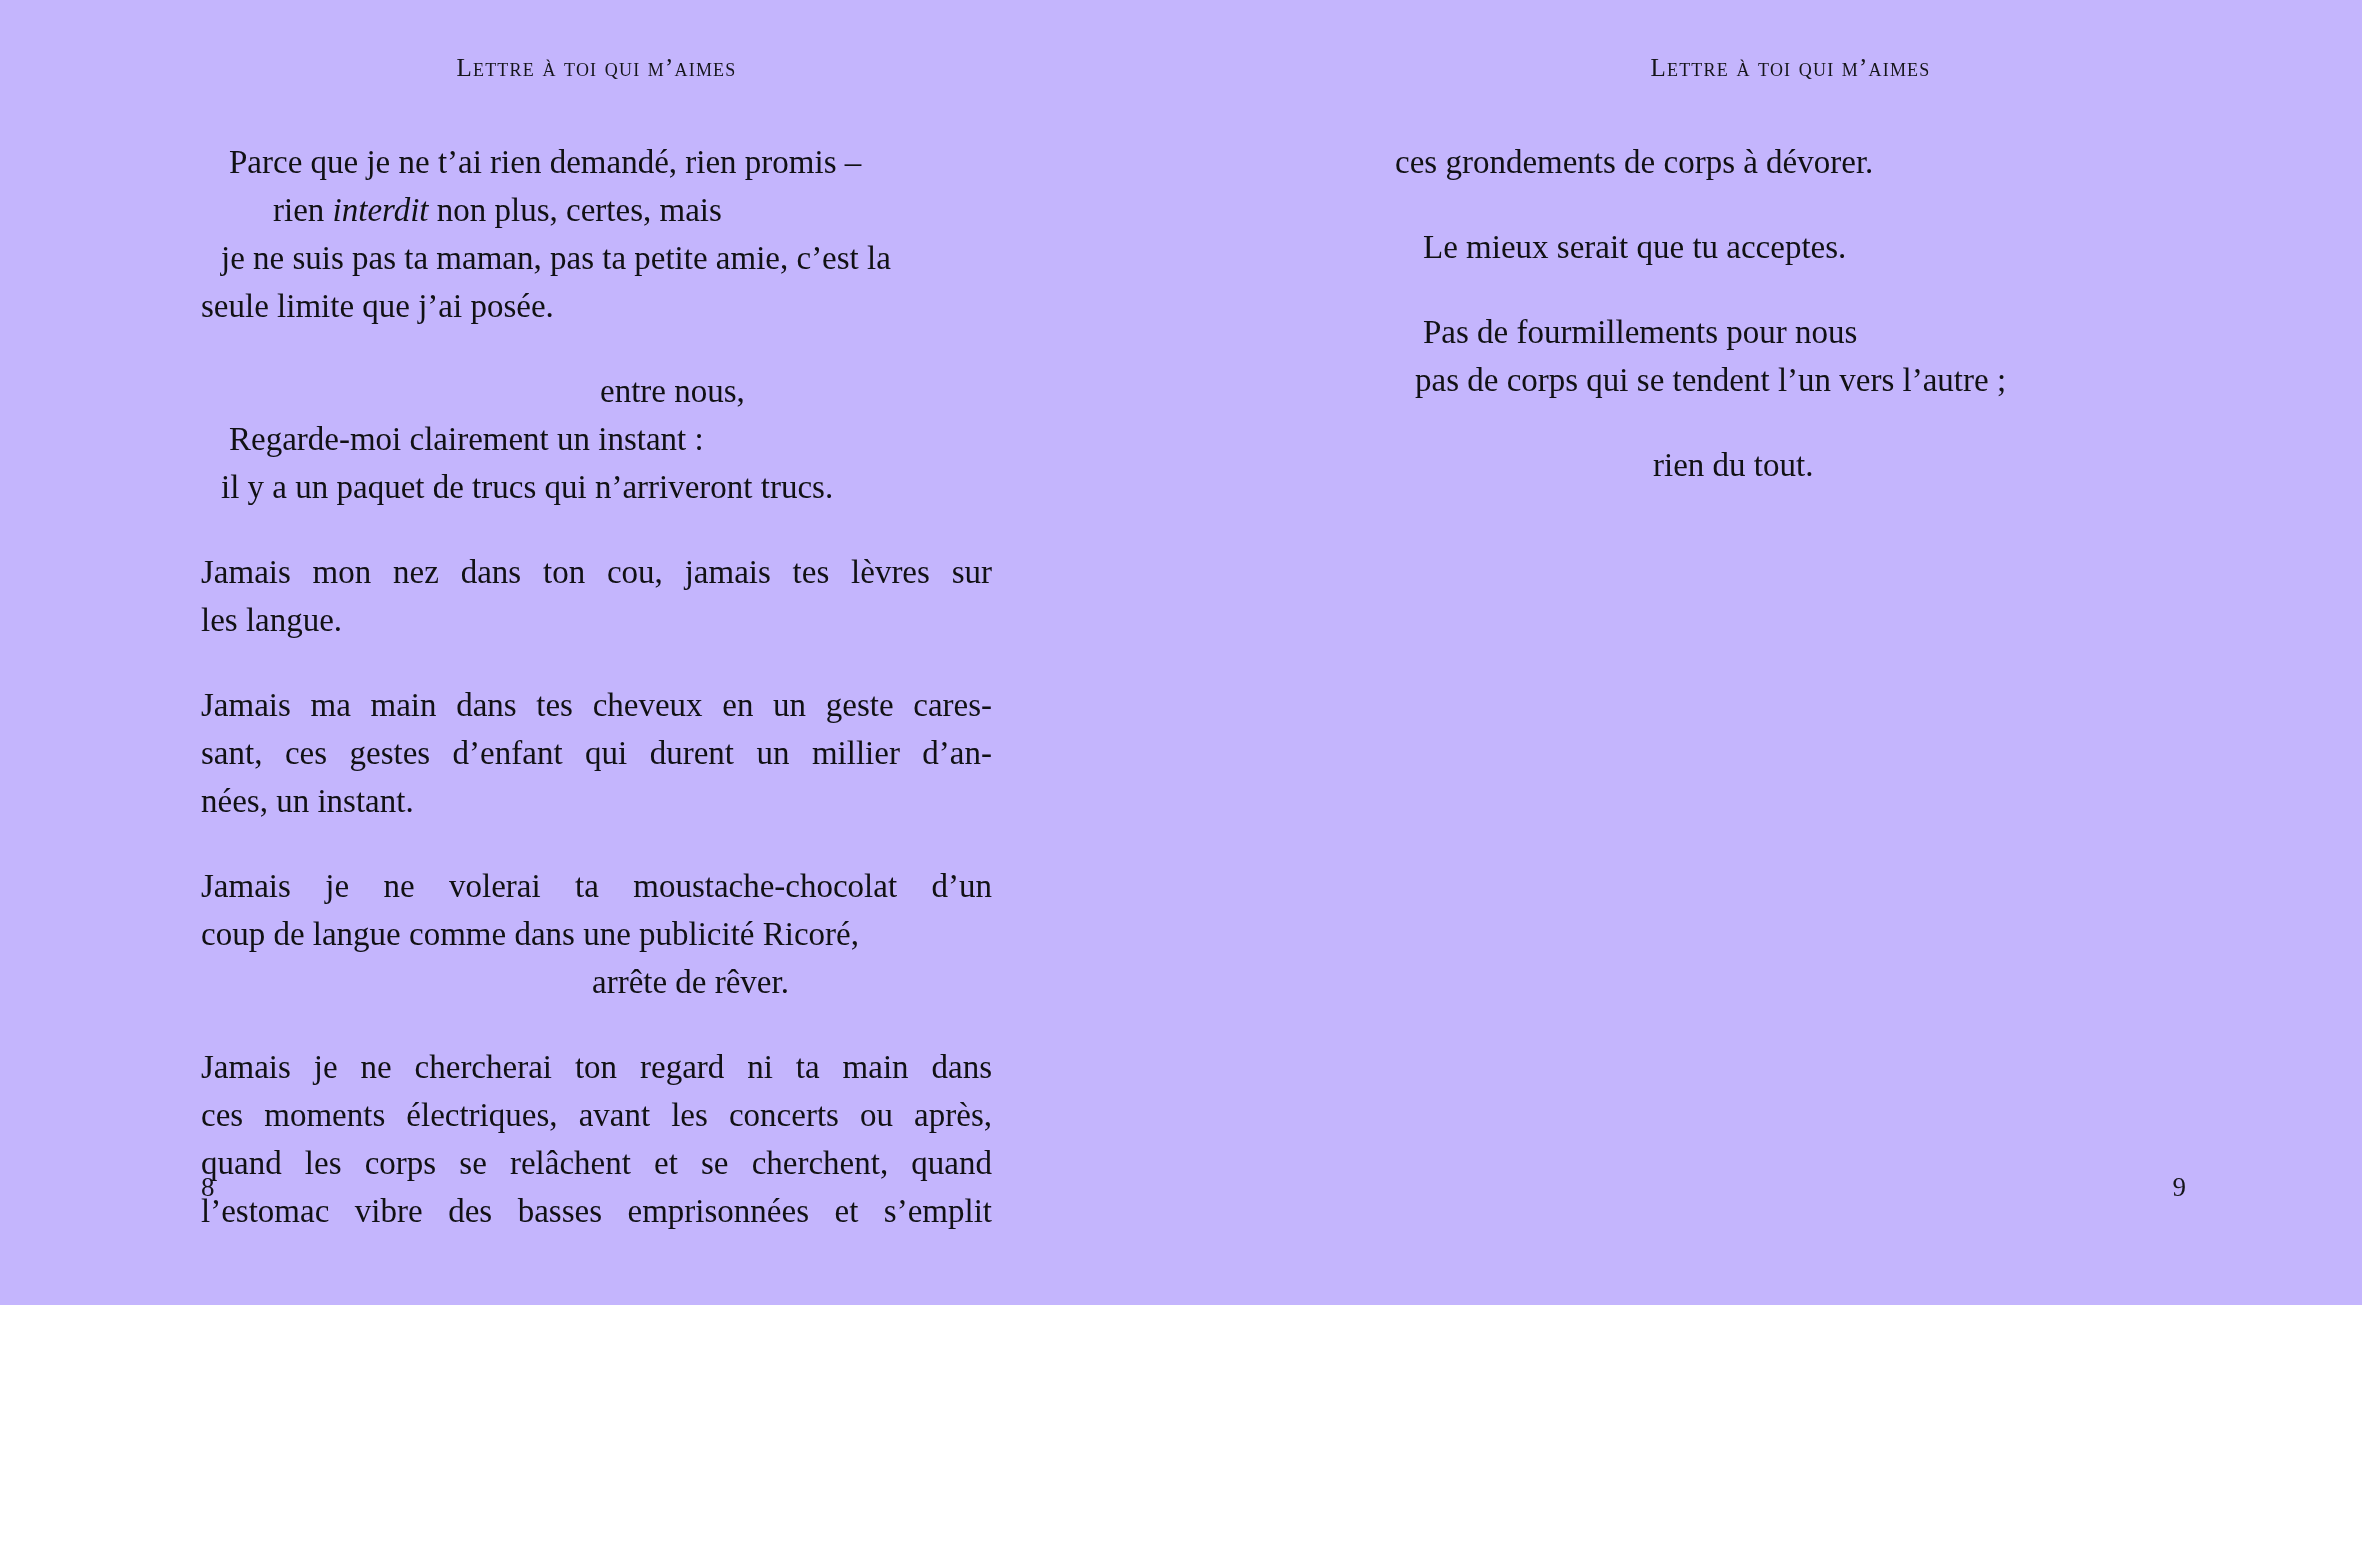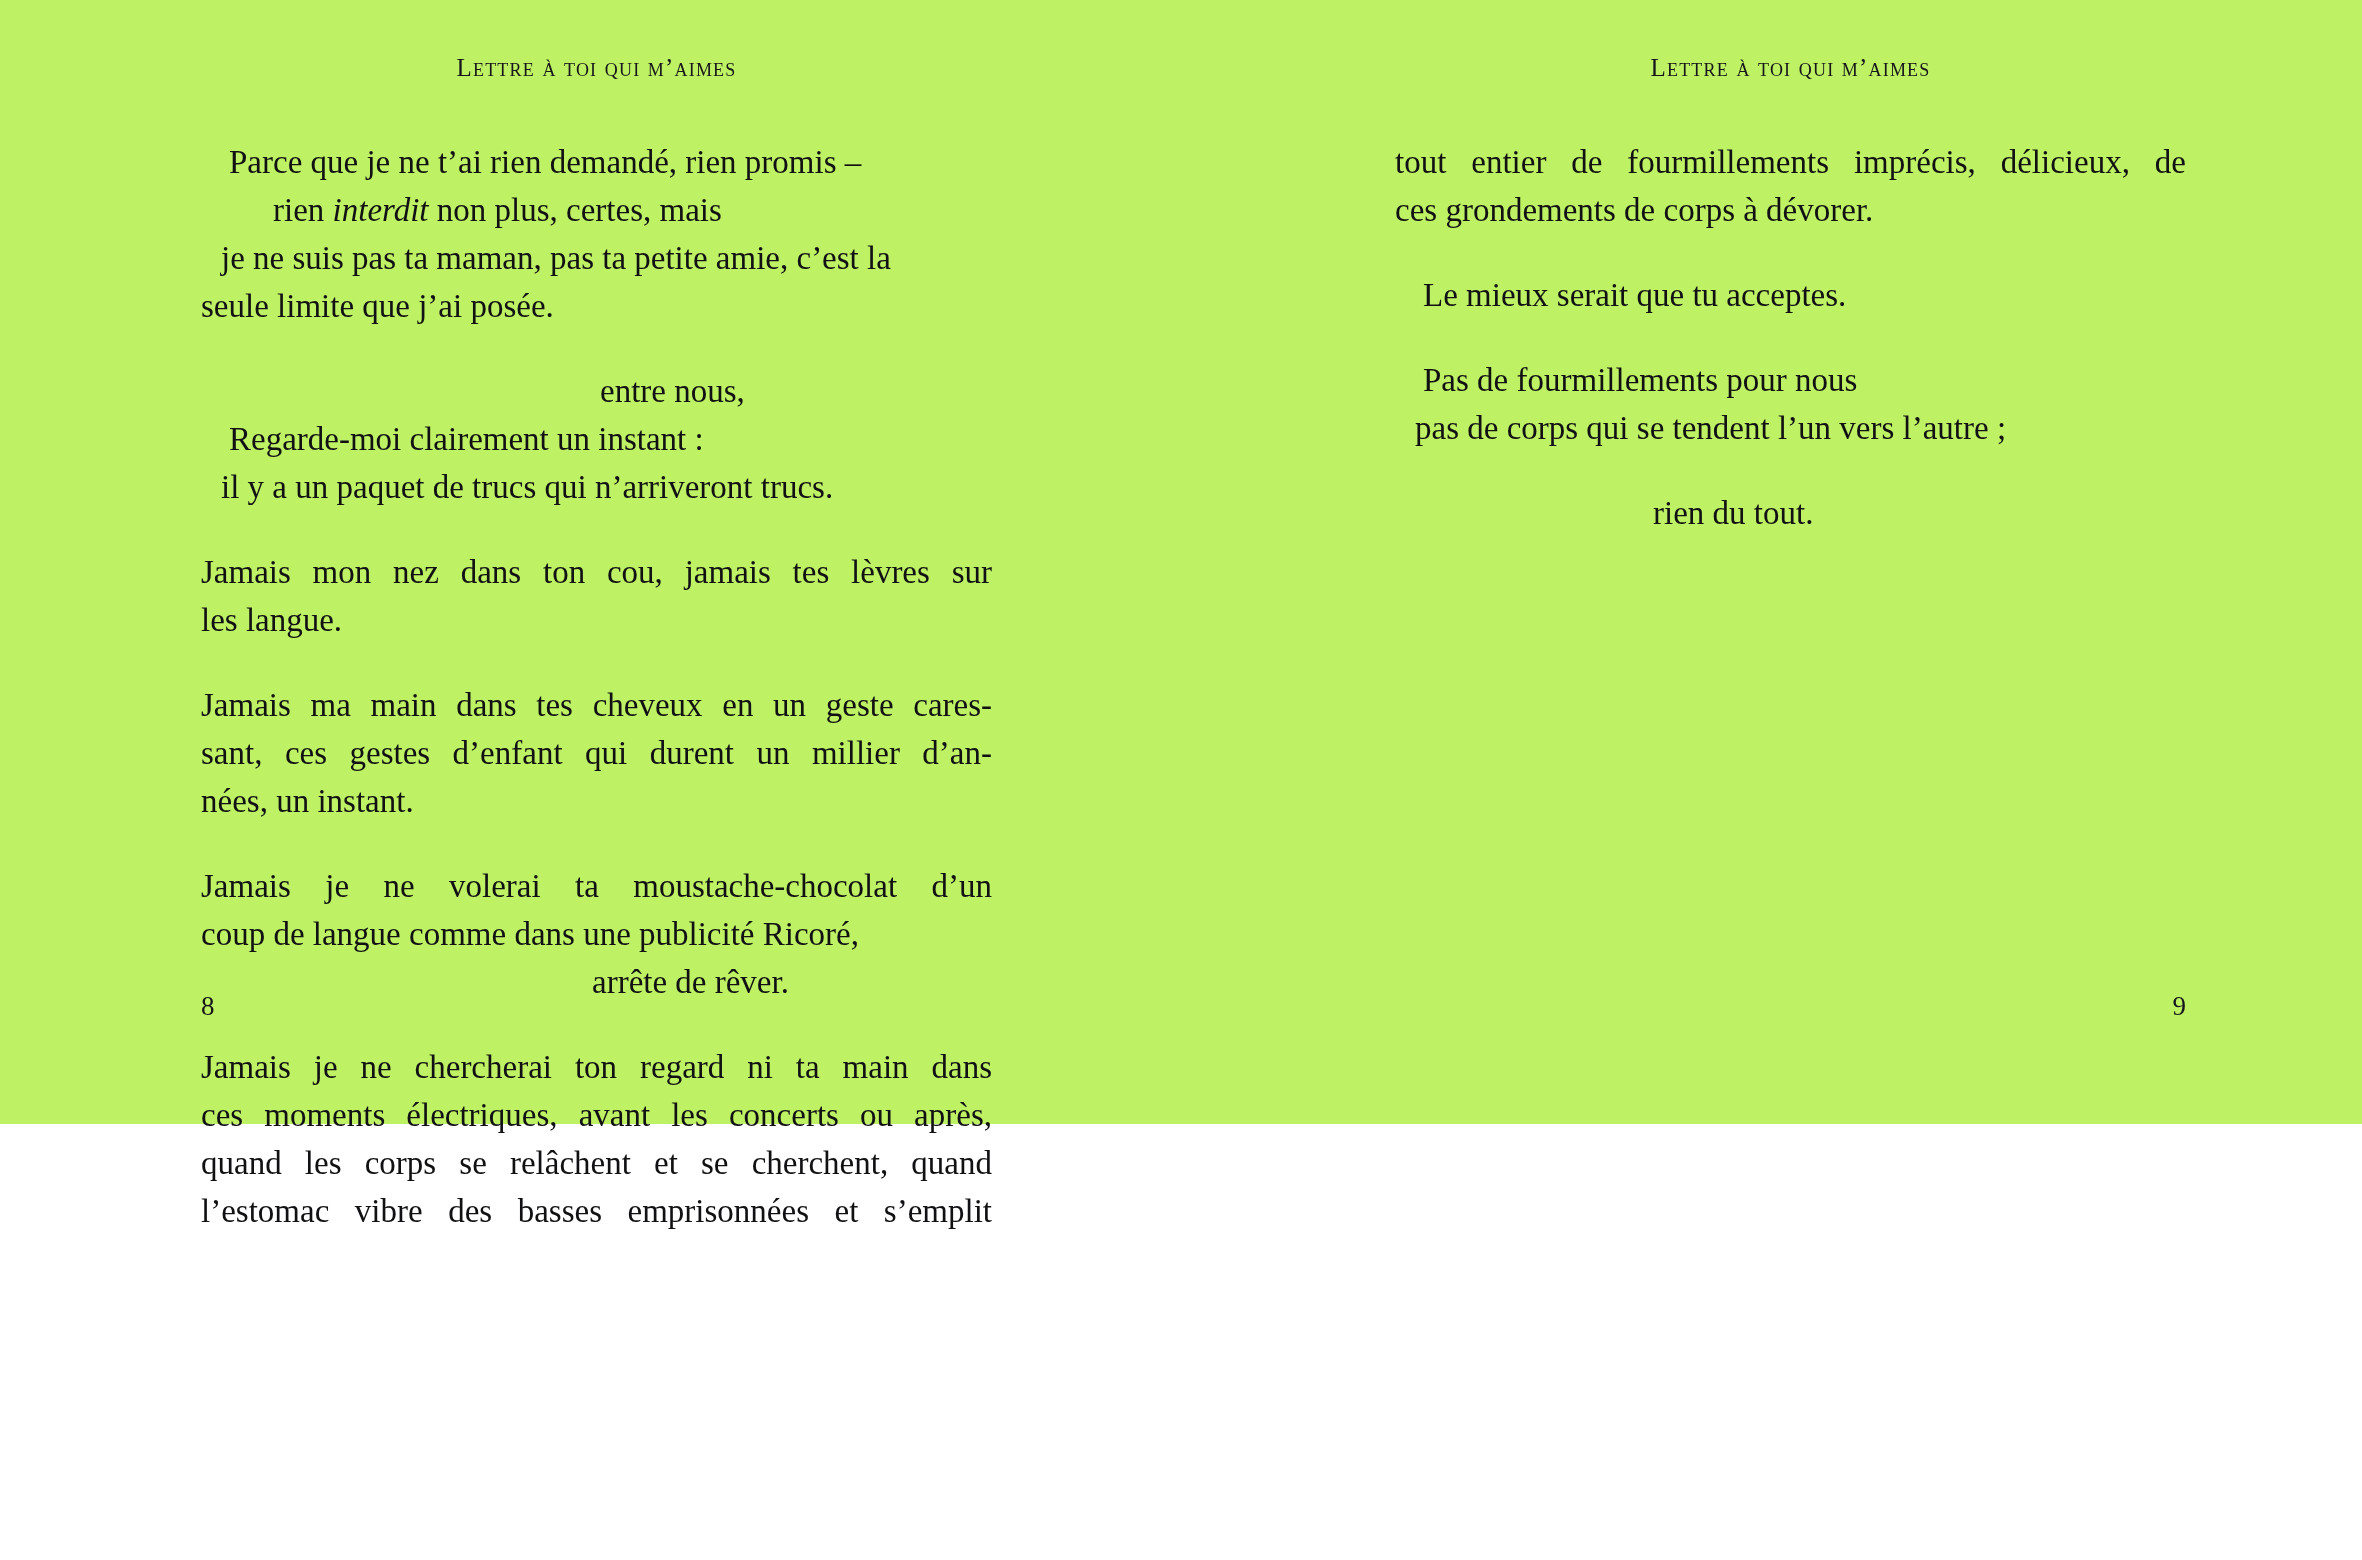--- a/index.html
+++ b/index.html
@@ -19,23 +19,23 @@
   .spread {
     position: relative;
     width: 2363px;
     height: 1561px;
     background: #ffffff;
   }
 
   .page {
     position: absolute;
     top: 0;
-    height: 1124px;
+    height: 1305px;
     width: 1181px;
-    background: #bef264;
+    background: #c4b5fd;
   }
   .page-left  { left: 0; }
   .page-right { left: 1181px; }
 
   
   .running-head {
     position: absolute;
     top: 54px;
     font-size: 25px;
     font-variant: small-caps;
@@ -161,21 +161,20 @@
     <div class="folio">8</div>
   </div>
 
   <div class="page page-right">
 
     <div class="running-head">Lettre à toi qui m’aimes</div>
 
     <div class="textblock">
 
       <div class="stanza">
-        <span class="jline">tout entier de fourmillements imprécis, délicieux, de</span>
         <span class="jline-last">ces grondements de corps à dévorer.</span>
       </div>
 
       <div class="stanza">
         <span class="line indent-first">Le mieux serait que tu acceptes.</span>
       </div>
 
       <div class="stanza">
         <span class="line indent-first">Pas de fourmillements pour nous</span>
         <span class="line indent-small">pas de corps qui se tendent l’un vers l’autre ;</span>

